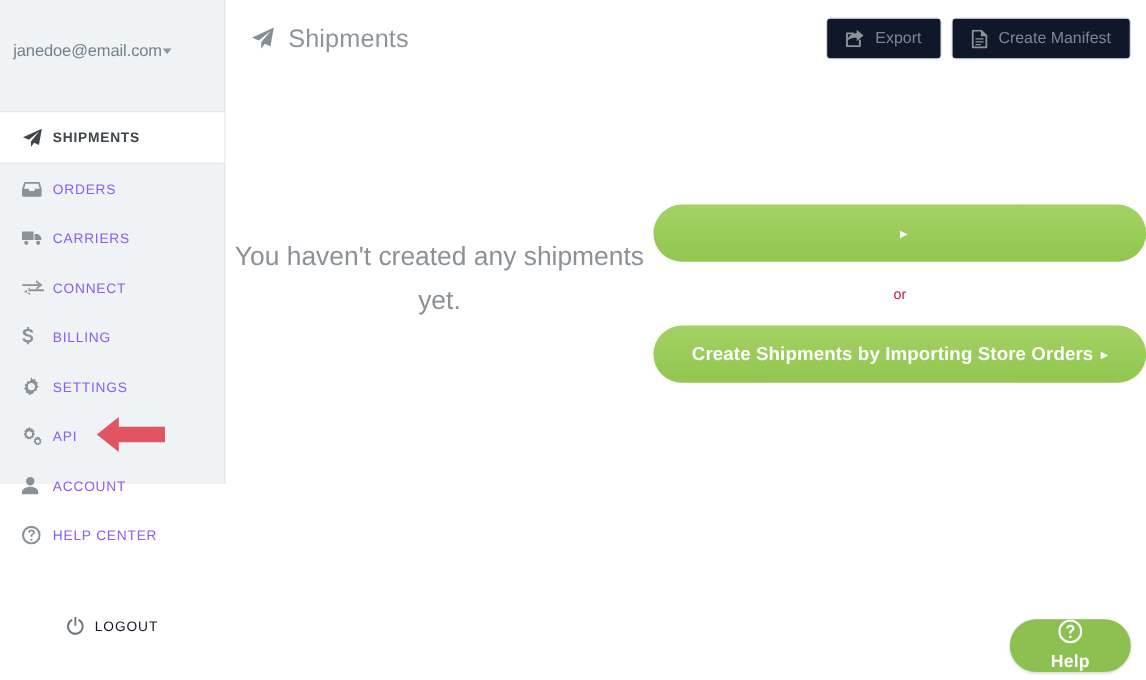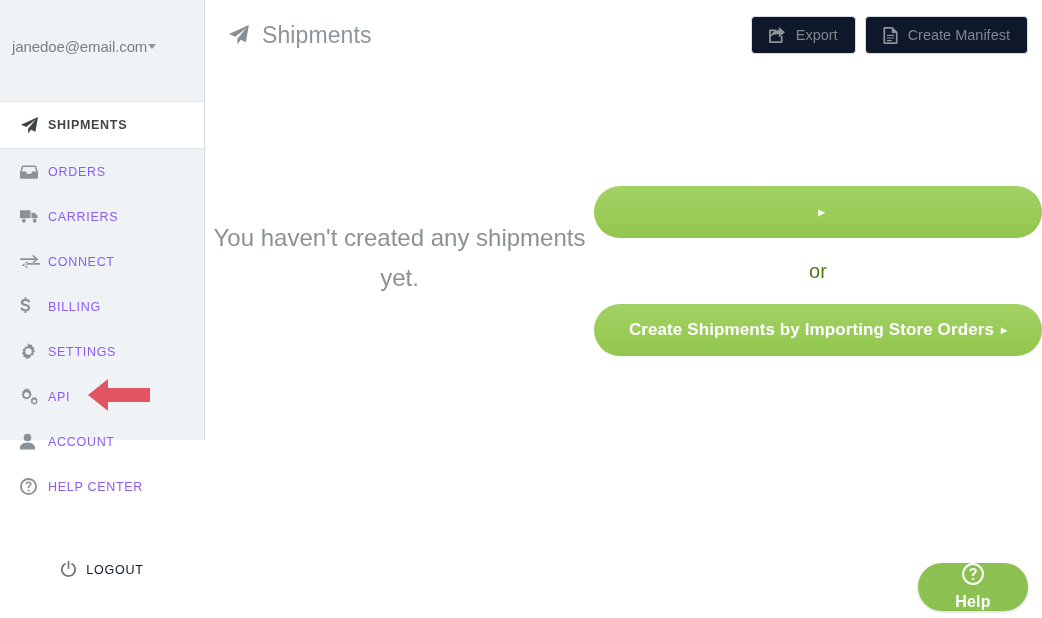--- a/index.html
+++ b/index.html
@@ -217,22 +217,22 @@
     font-family: "Liberation Sans", sans-serif;
     white-space: nowrap;
   }
   .btn-green .chev {
     font-size: 12px;
     margin-left: 7px;
     position: relative;
     top: 0px;
   }
   .or-text {
-    font-size: 20px;
-    color: #4d7c0f;
+    font-size: 13px;
+    color: #be185d;
     margin: 22px 0 21px 0;
   }
 
   
   .help-widget {
     position: absolute;
     right: 14px;
     bottom: 7px;
     width: 110px;
     height: 48px;

